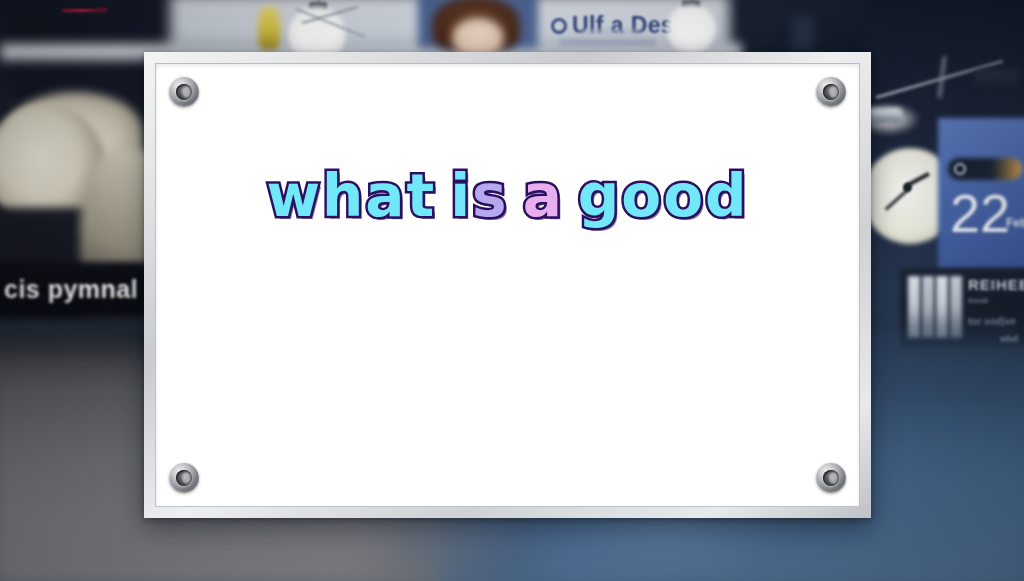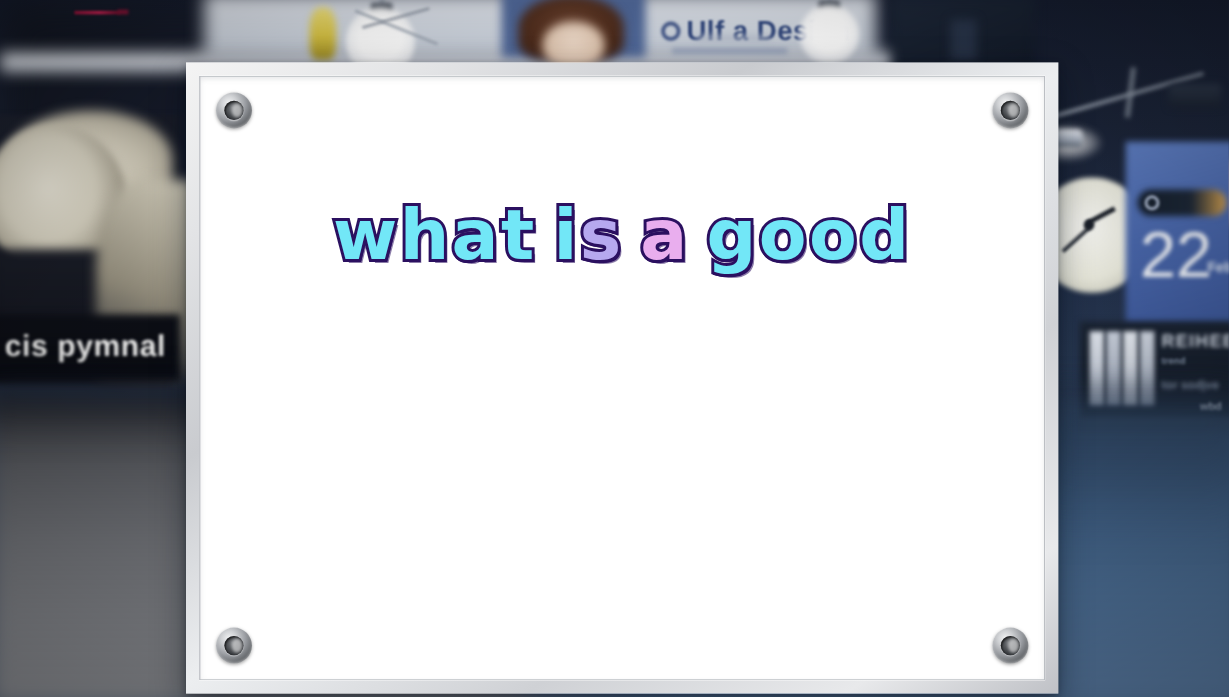--- a/index.html
+++ b/index.html
@@ -351,22 +351,22 @@
   }
   #vignette {
     position:absolute; inset:0;
     background:radial-gradient(ellipse at 50% 48%, rgba(0,0,0,0) 48%, rgba(0,0,0,.28) 100%);
     pointer-events:none;
   }
 
   
   #board {
     position:absolute;
-    left:155px; top:52px;
-    width:727px; height:526px;
+    left:144px; top:52px;
+    width:727px; height:466px;
     background:linear-gradient(145deg,#f4f4f4 0%, #e3e4e6 14%, #c9cbcf 32%, #eceef0 50%, #cfd1d5 70%, #e8e9eb 88%, #bfc1c6 100%);
     box-shadow:0 10px 26px rgba(5,10,20,.45), 0 2px 6px rgba(5,10,20,.35);
     padding:11px;
   }
   #board-inner {
     position:relative;
     width:100%; height:100%;
     background:#ffffff;
     box-shadow:inset 0 0 0 1px rgba(170,174,180,.75),
                inset 0 2px 5px rgba(140,145,152,.28);

